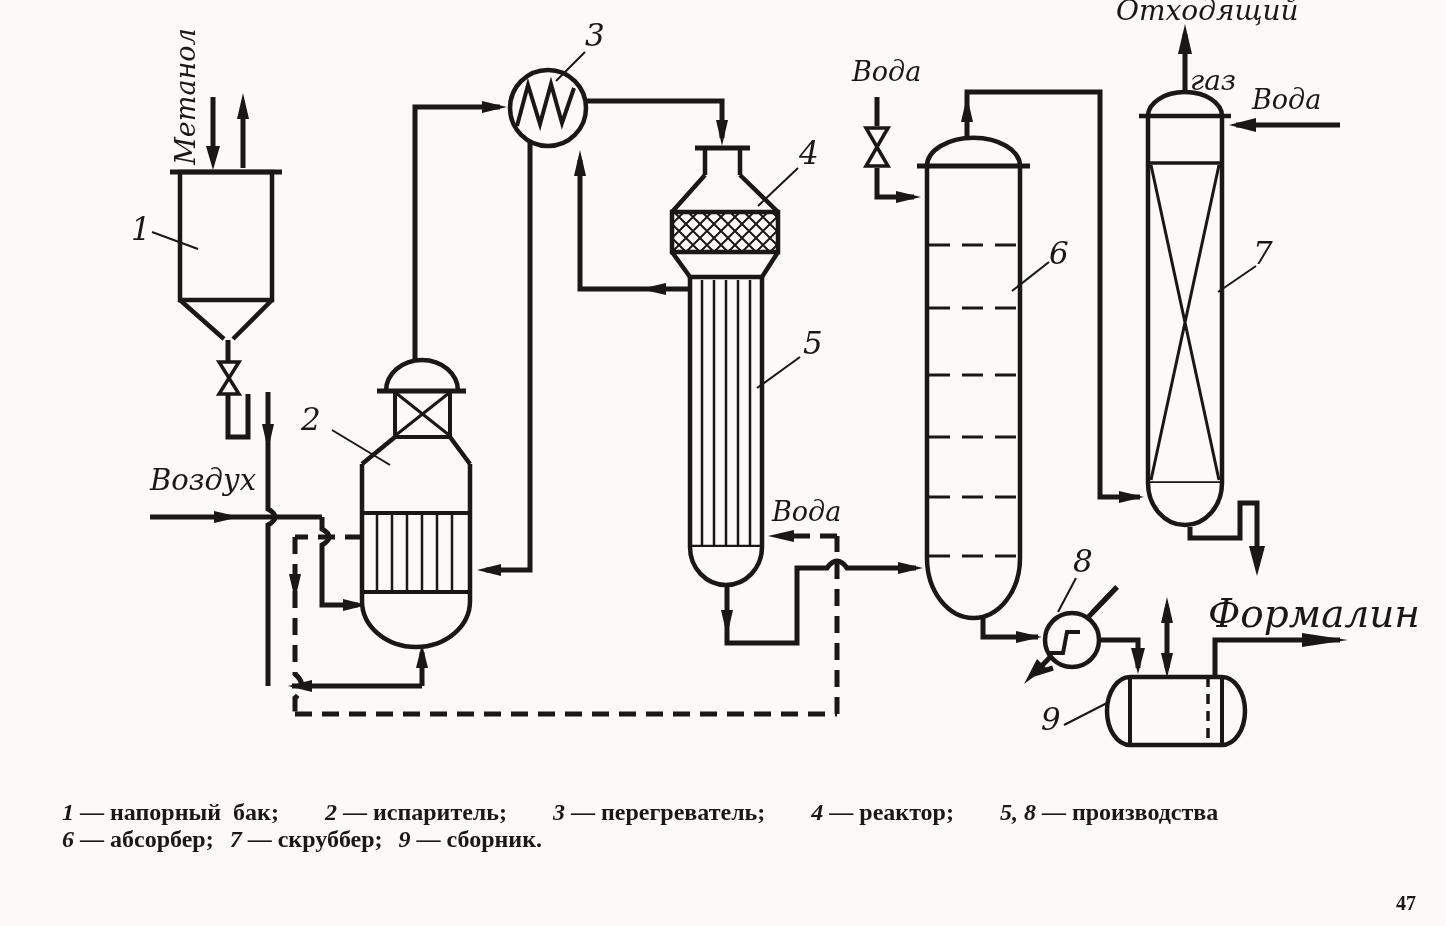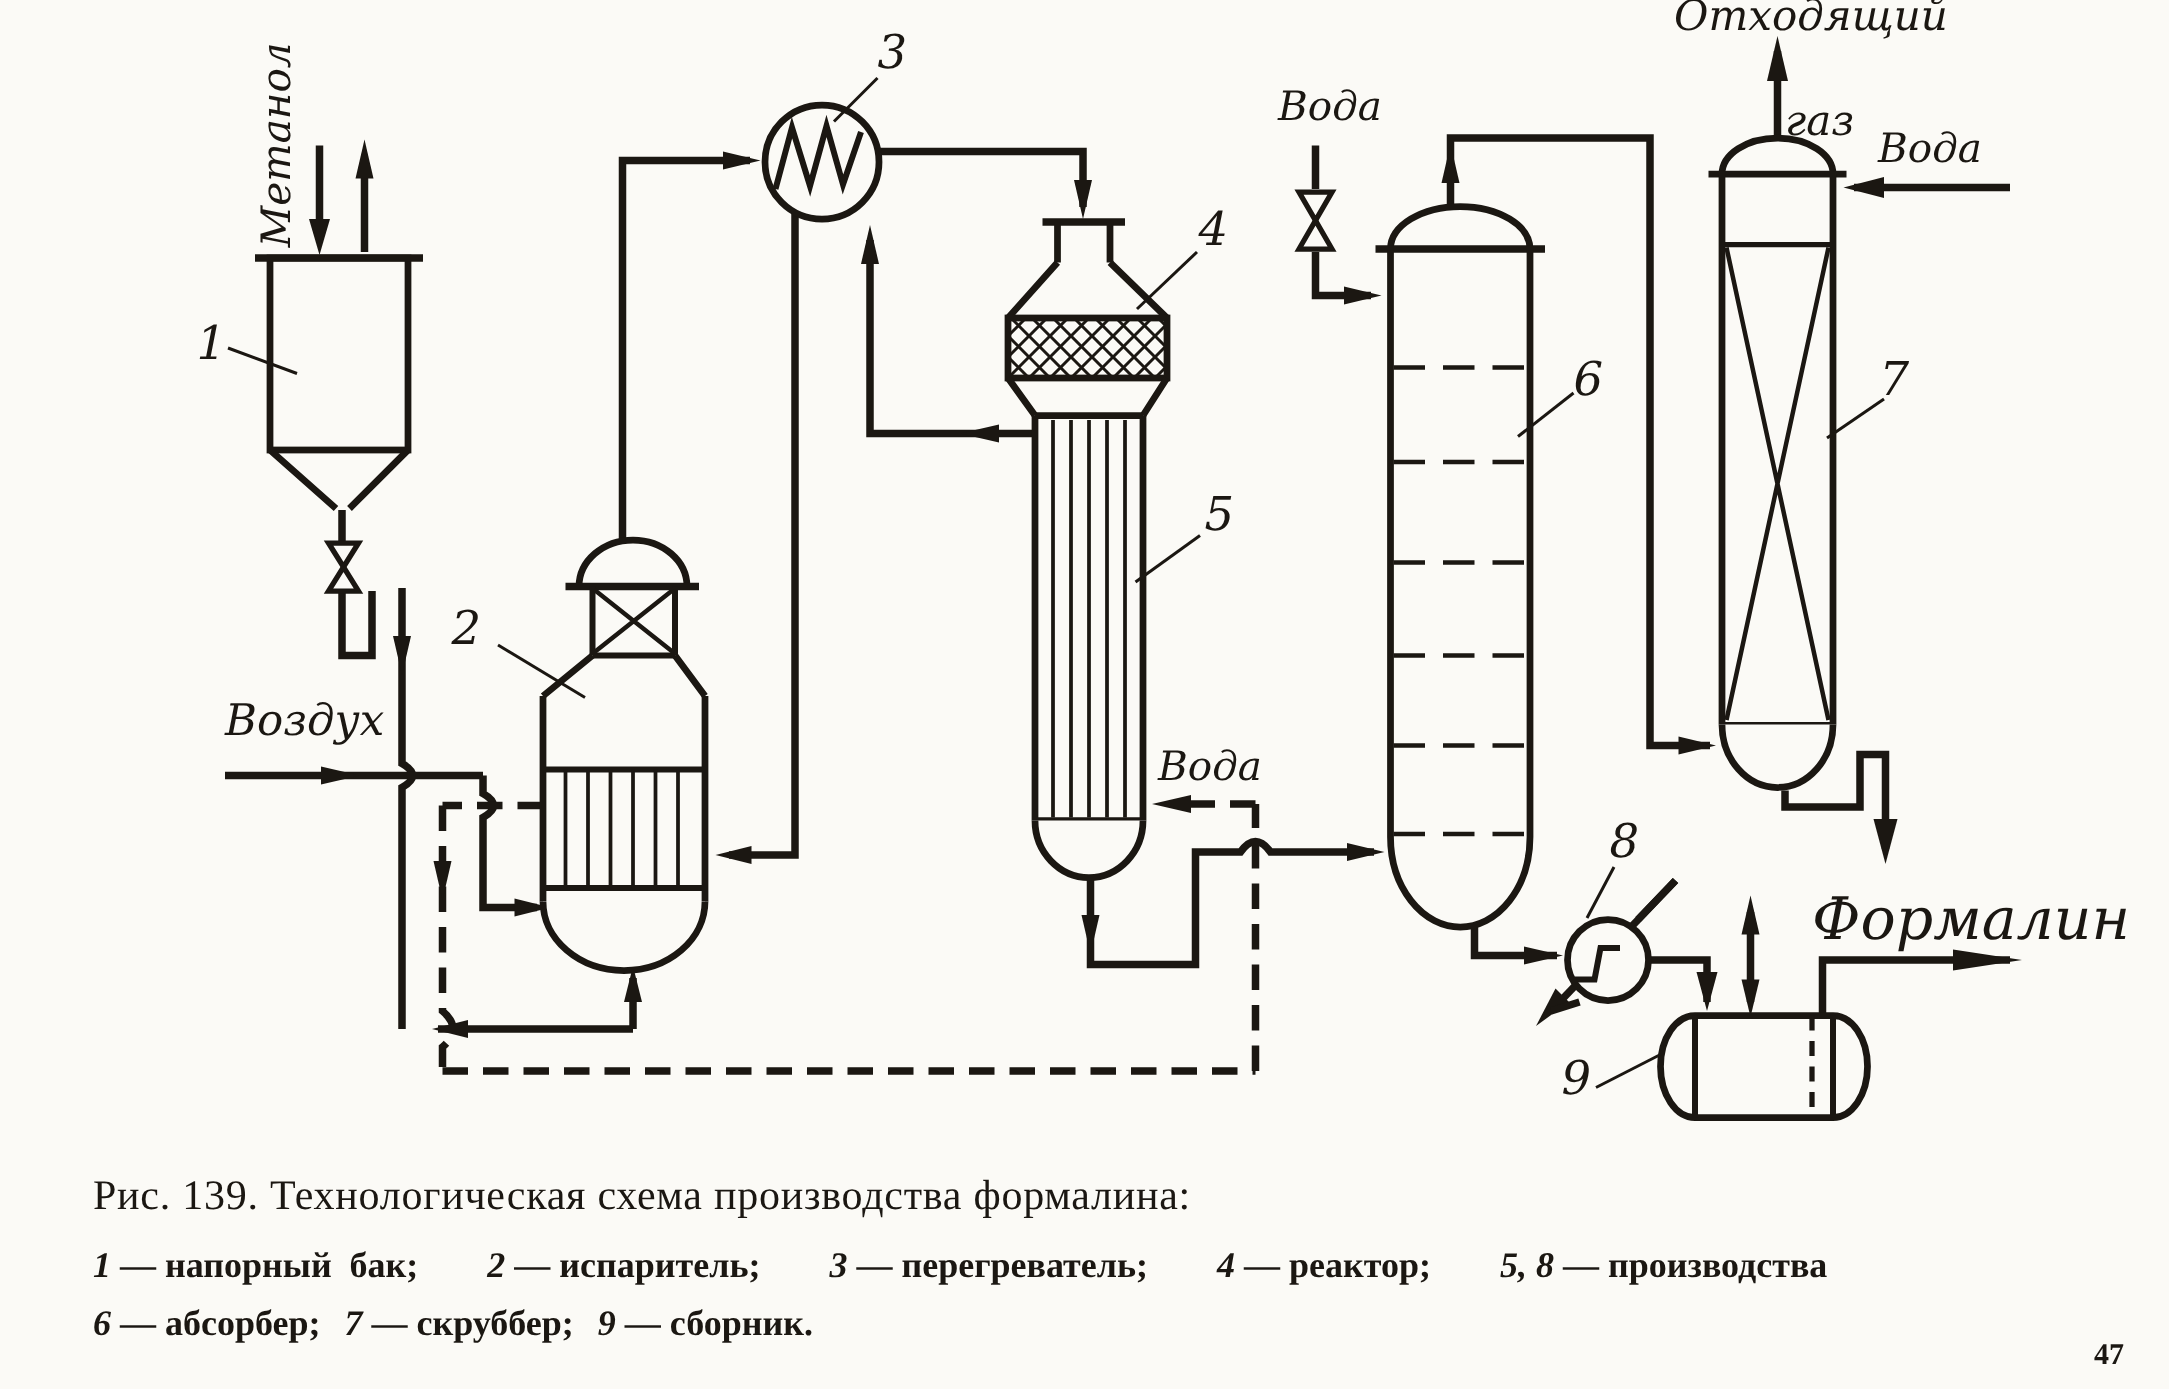--- a/index.html
+++ b/index.html
@@ -9,21 +9,21 @@
   #scheme{position:absolute;left:0;top:0;}
   .lbl{position:absolute;font-style:italic;font-family:"DejaVu Serif","Liberation Serif",serif;
        font-size:27px;white-space:nowrap;color:#1b1712;line-height:1;}
   .num{position:absolute;font-style:italic;font-family:"DejaVu Serif","Liberation Serif",serif;
        font-size:31px;color:#1b1712;line-height:1;}
   .rot{transform:rotate(-90deg);transform-origin:center center;}
   #caption{position:absolute;left:62px;top:782px;width:1384px;}
   #fig-title{font-size:28px;letter-spacing:.5px;}
   .legend{display:flex;flex-wrap:nowrap;font-size:24px;font-weight:bold;white-space:pre;}
   .legend.l1{margin-top:17px;column-gap:46px;}
-  .legend.l2{margin-top:12px;column-gap:16px;}
+  .legend.l2{margin-top:0;column-gap:16px;}
   .leg-num{font-style:italic;}
   #page-num{position:absolute;left:1396px;top:892px;font-size:20px;font-weight:bold;}
 </style>
 </head>
 <body>
 
 <div id="page">
 
 <svg id="scheme" width="1446" height="926" viewBox="0 0 1446 926">
   <defs>
@@ -222,21 +222,20 @@
 <div class="num" style="left:301px;top:404px;">2</div>
 <div class="num" style="left:585px;top:20px;">3</div>
 <div class="num" style="left:799px;top:138px;">4</div>
 <div class="num" style="left:803px;top:328px;">5</div>
 <div class="num" style="left:1049px;top:238px;">6</div>
 <div class="num" style="left:1253px;top:238px;">7</div>
 <div class="num" style="left:1073px;top:546px;">8</div>
 <div class="num" style="left:1041px;top:704px;">9</div>
 
 <div id="caption">
-  <div id="fig-title">Рис. 139. Технологическая схема производства формалина:</div>
   <div class="legend l1">
     <span class="leg-item"><span class="leg-num">1</span><span> — </span><span>напорный  бак;</span></span>
     <span class="leg-item"><span class="leg-num">2</span><span> — </span><span>испаритель;</span></span>
     <span class="leg-item"><span class="leg-num">3</span><span> — </span><span>перегреватель;</span></span>
     <span class="leg-item"><span class="leg-num">4</span><span> — </span><span>реактор;</span></span>
     <span class="leg-item"><span class="leg-num">5, 8</span><span> — </span><span>производства</span></span>
   </div>
   <div class="legend l2">
     <span class="leg-item"><span class="leg-num">6</span><span> — </span><span>абсорбер;</span></span>
     <span class="leg-item"><span class="leg-num">7</span><span> — </span><span>скруббер;</span></span>

